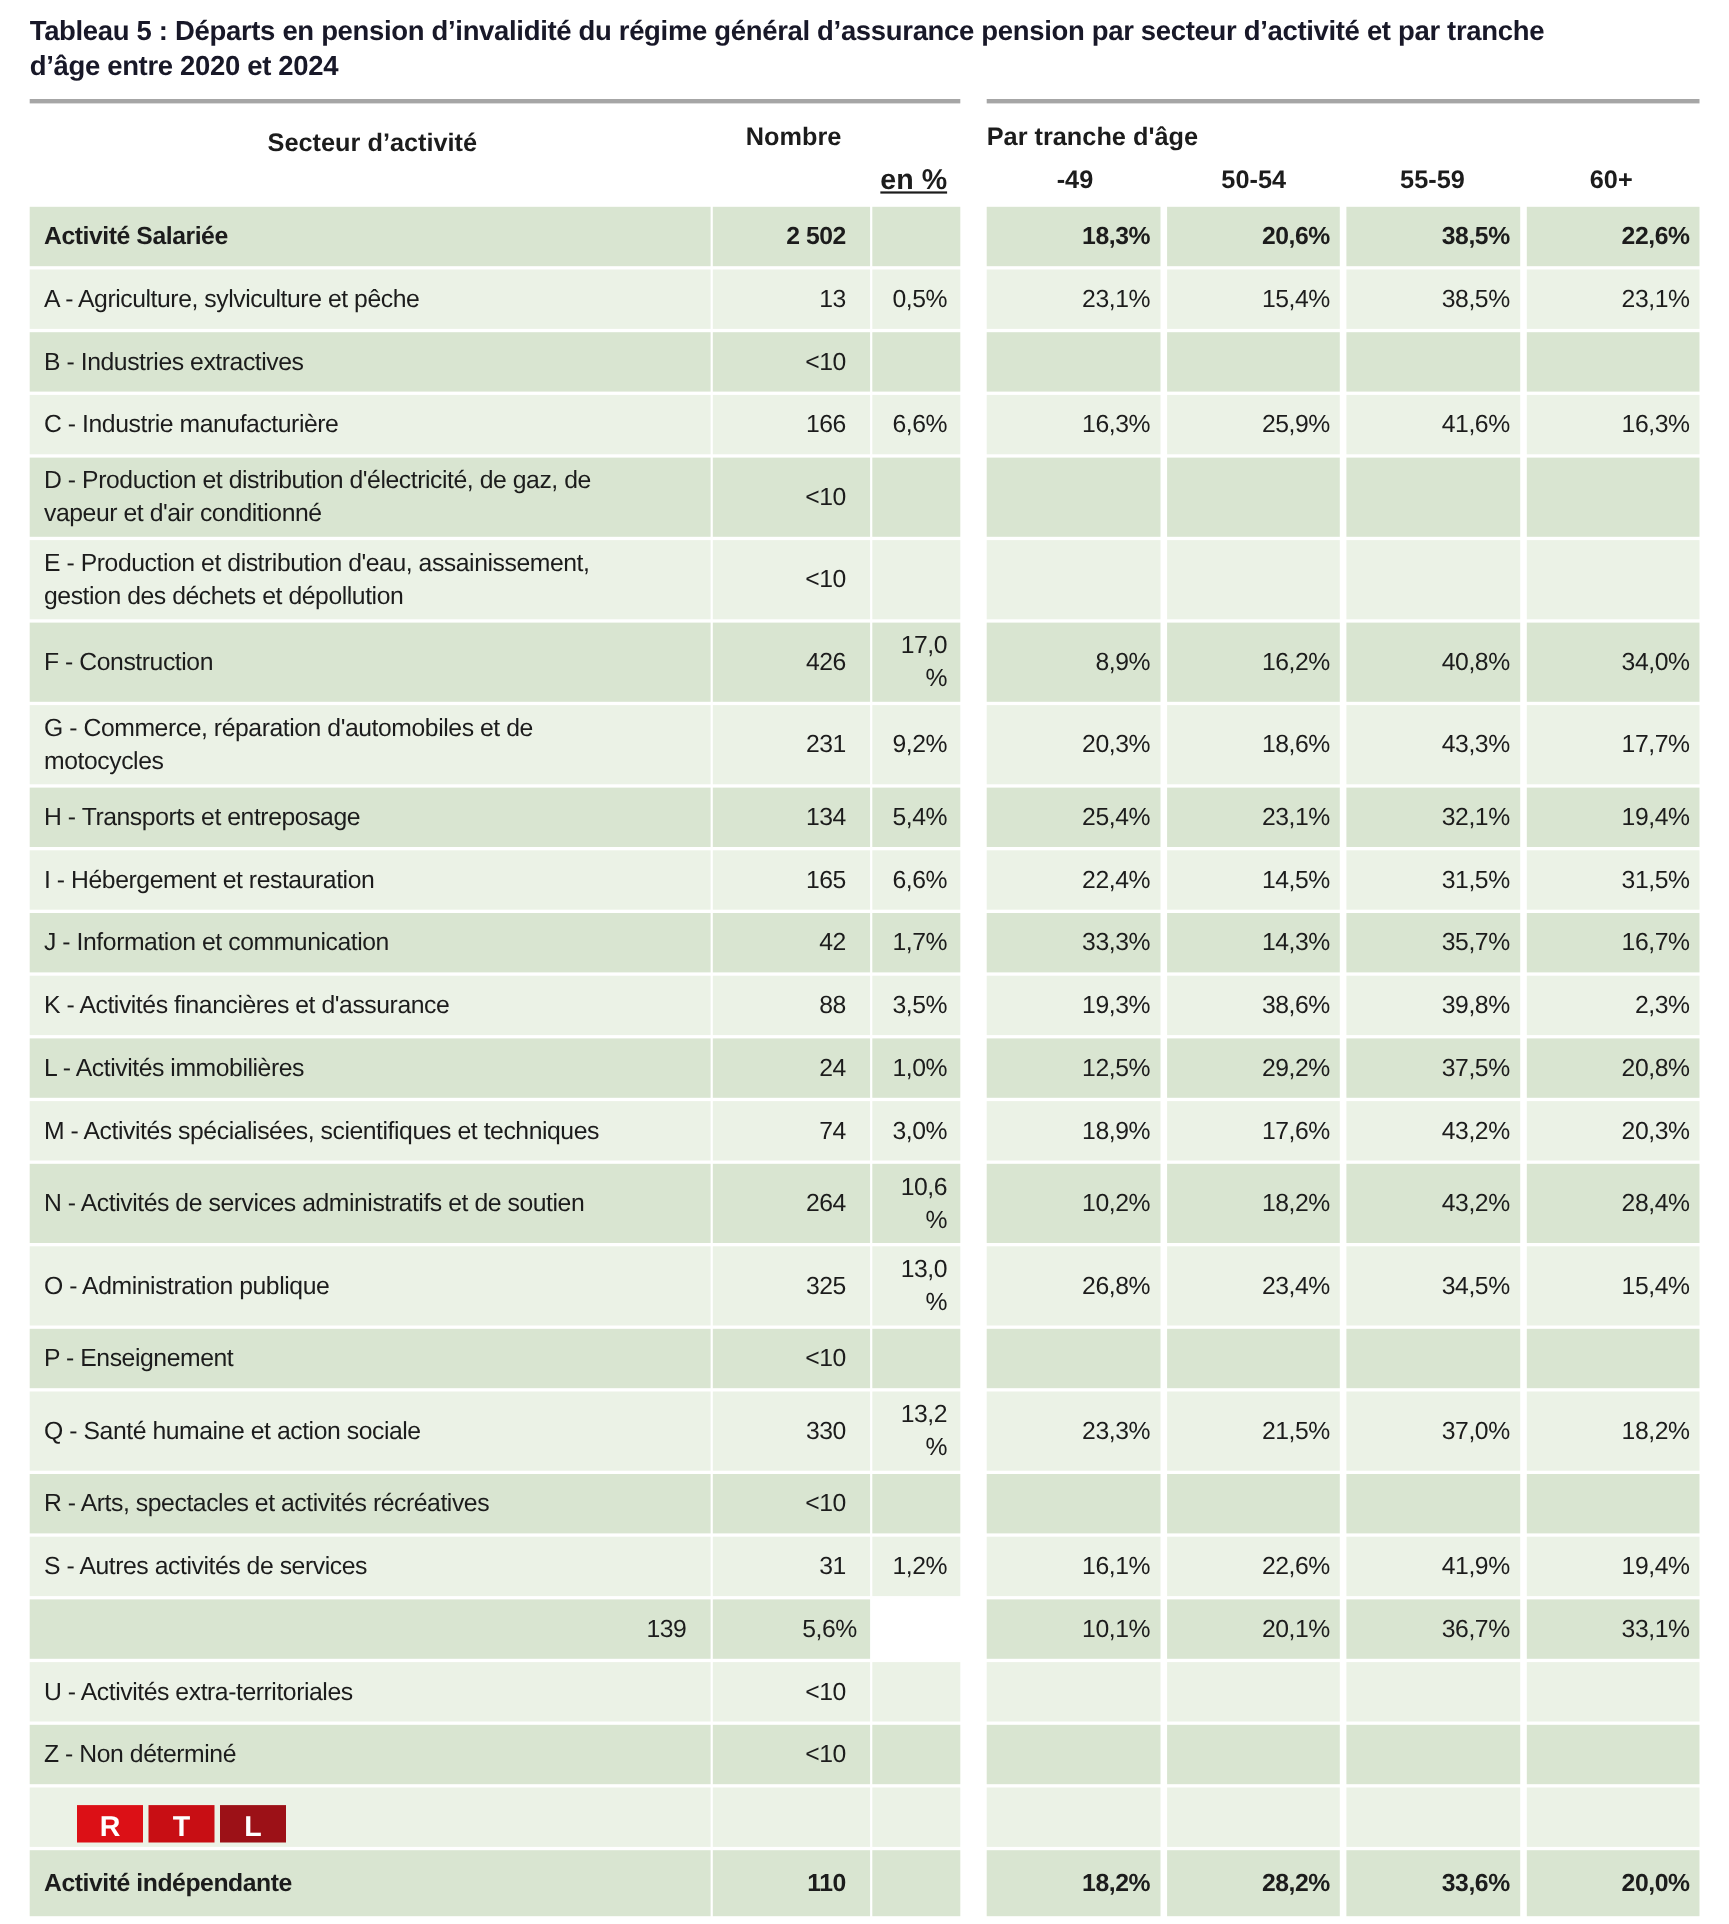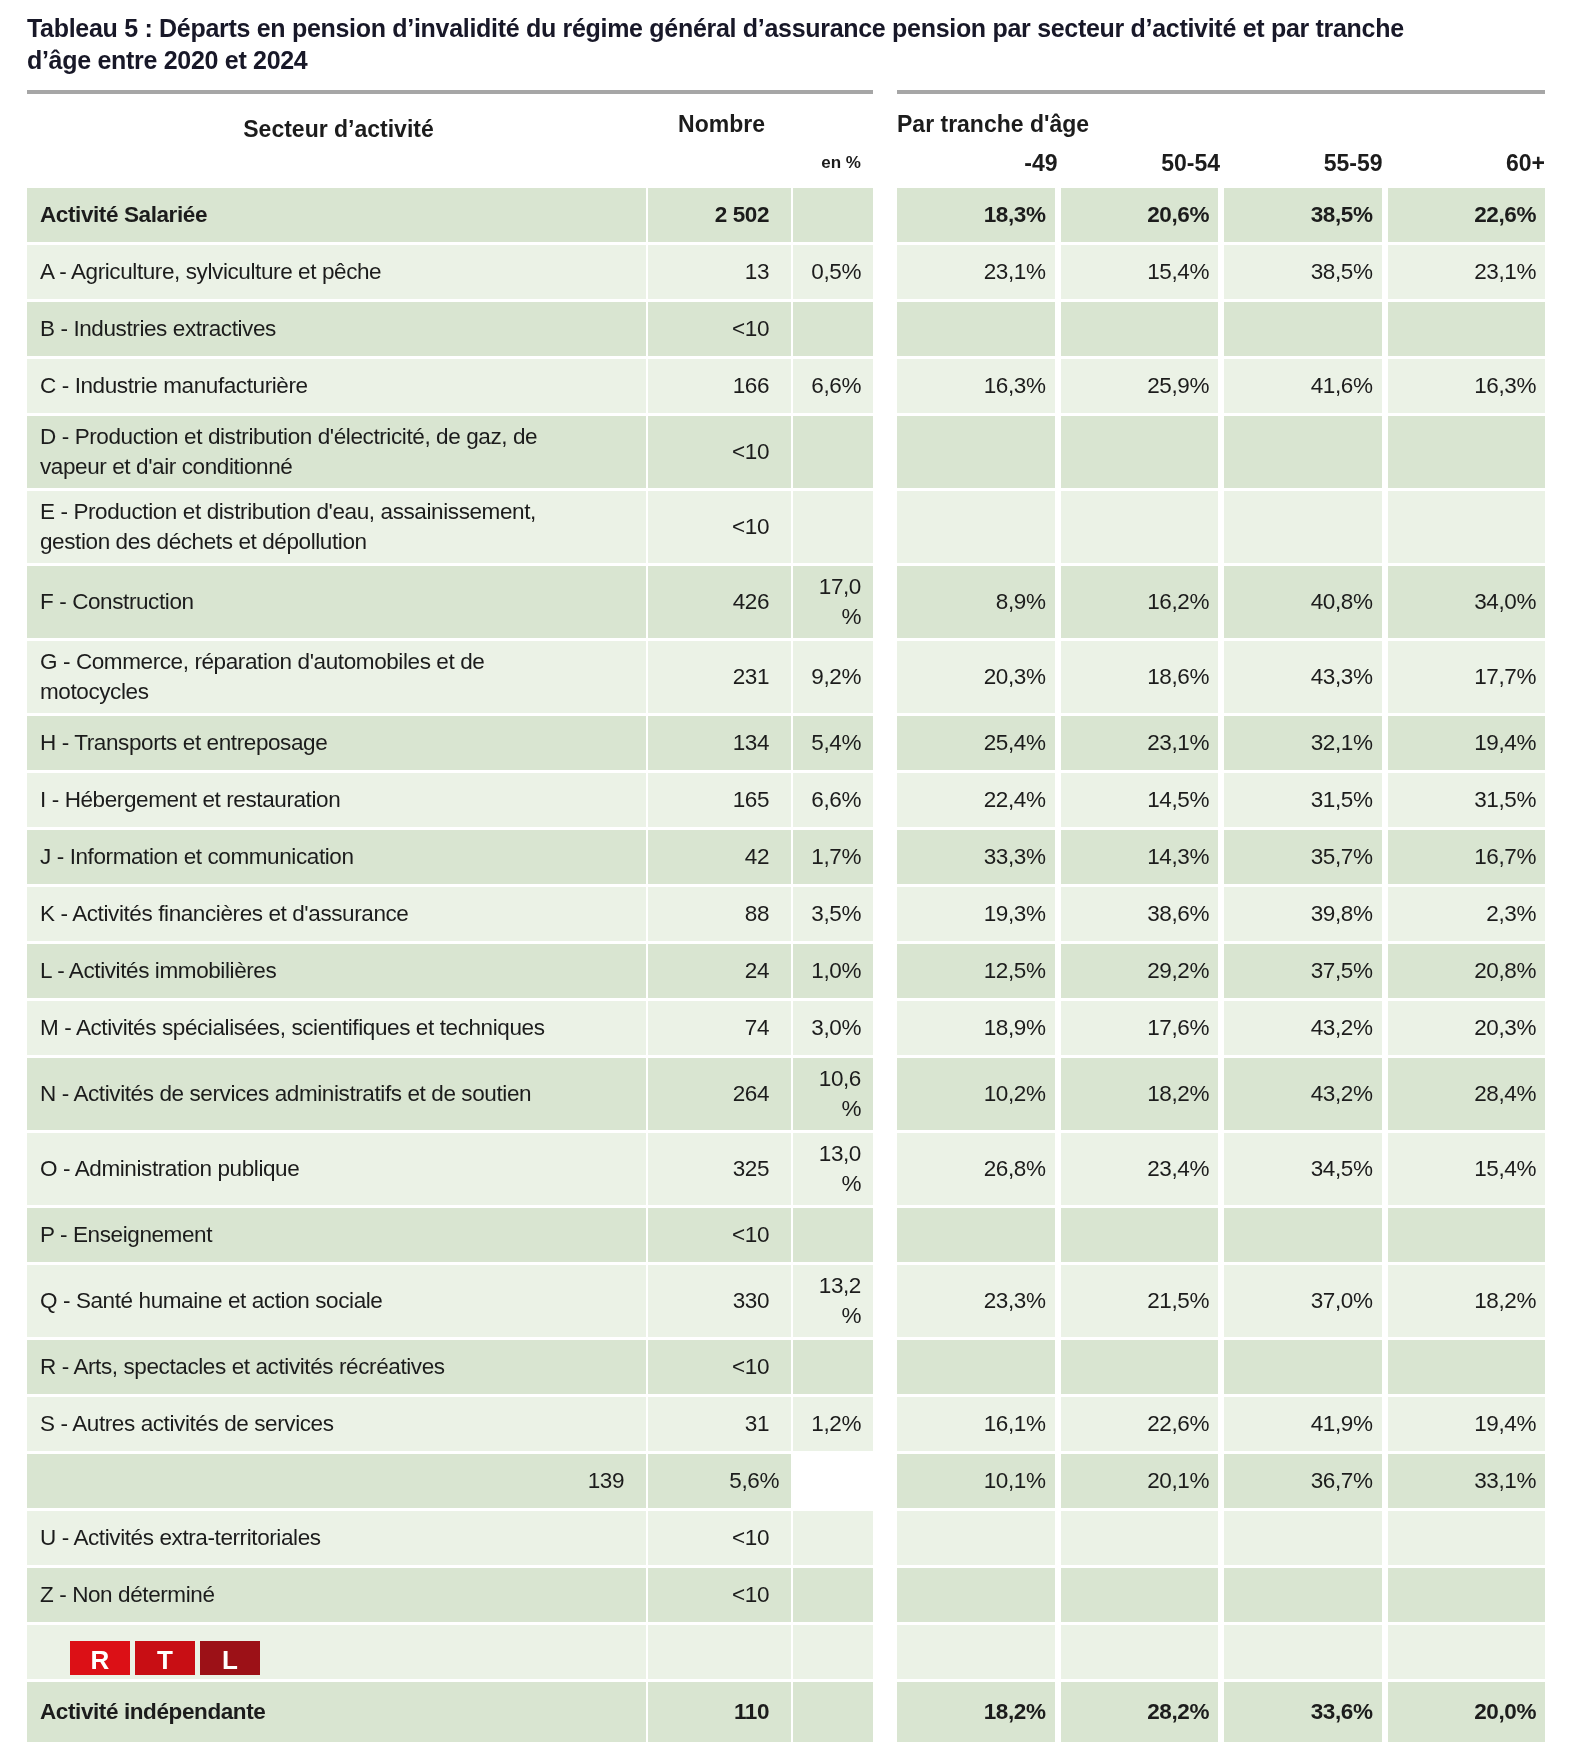--- a/index.html
+++ b/index.html
@@ -15,25 +15,25 @@
   
   .tbl{margin-top:14px;width:1518px;}
   .grid3{display:grid;grid-template-columns:846px 24px 648px;}
   .hleft,.hright{border-top:4px solid #a6a6a6;}
   .hleft{
     display:grid;grid-template-columns:1fr 143px 80px;
     grid-template-rows:40px 38px;padding:10px 0 6px 0;align-items:center;
   }
   .h-sector{grid-column:1;grid-row:1;text-align:center;font-weight:bold;font-size:23px;margin-top:10px;}
   .h-count{grid-column:2;grid-row:1;text-align:center;font-weight:bold;font-size:23px;}
-  .h-pct{grid-column:3;grid-row:2;text-align:right;padding-right:12px;font-weight:bold;font-size:17px;}
+  .h-pct{grid-column:3;grid-row:2;text-align:right;padding-right:12px;font-weight:bold;font-size:26px;text-decoration:underline;}
   .hright{display:grid;grid-template-rows:40px 38px;padding:10px 0 6px 0;align-items:center;}
   .h-agegroup{text-align:left;font-weight:bold;font-size:23px;}
   .h-ages{display:grid;grid-template-columns:repeat(4,1fr);column-gap:2px;}
-  .h-age{text-align:right;font-weight:bold;font-size:23px;}
+  .h-age{text-align:center;font-weight:bold;font-size:23px;}
   
   .row{margin-bottom:3px;}
   .left{display:grid;grid-template-columns:1fr 143px 80px;column-gap:2px;border-radius:11px;}
   .right{display:grid;grid-template-columns:repeat(4,1fr);column-gap:6px;}
   .gutter{background:transparent;}
   .cell{
     display:flex;align-items:center;min-height:42px;
     font-size:22.5px;letter-spacing:-0.4px;line-height:30px;
   }
   .shade-dark .cell{background:#d9e5d1;}

